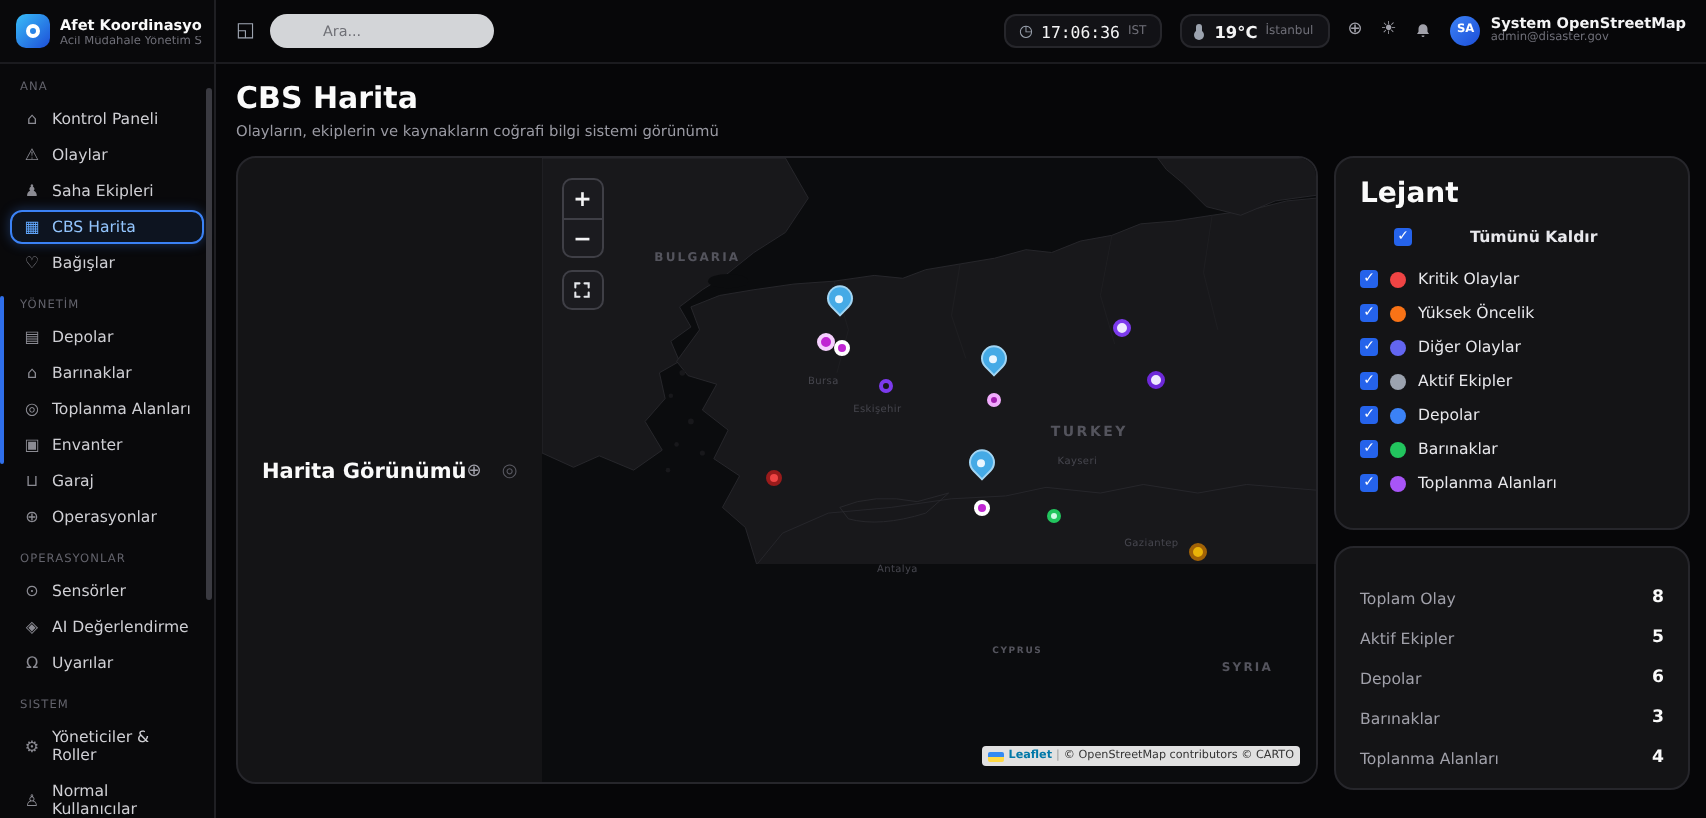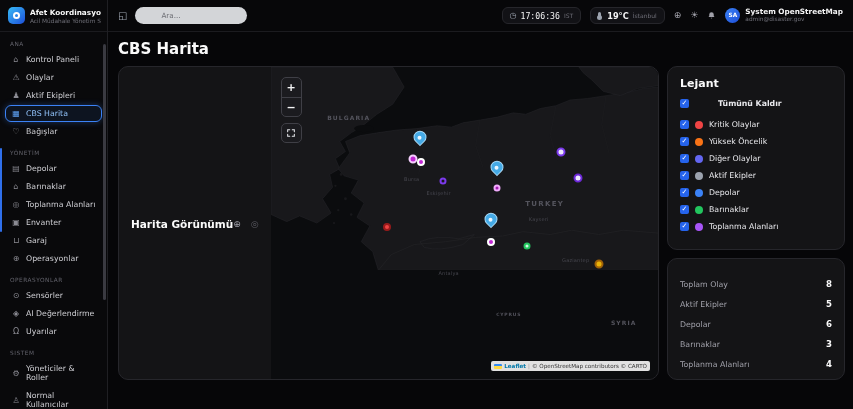--- a/index.html
+++ b/index.html
@@ -100,23 +100,23 @@
   .attribution { position:absolute; right:8px; bottom:8px; z-index:7; height:10px;
     background:rgba(255,255,255,.88); border-radius:2px; display:flex; align-items:center;
     gap:2px; padding:0 3px; font-size:5.6px; color:#333; white-space:nowrap; }
   .flag { width:8px; height:5px; background:linear-gradient(#338af3 50%,#ffda44 50%); border-radius:1px; }
   .leaflet-link { color:#0078a8; text-decoration:none; font-weight:bold; }
   .attr-sep { color:#999; }
 
   
   .right-col { width:178px; flex:none; display:flex; flex-direction:column; gap:8px; }
   .panel { background:#141416; border:1px solid #26262b; border-radius:10px; padding:10px 12px; }
-  .panel-title { font-size:11px; font-weight:bold; color:#fafafa; margin-bottom:9px; }
+  .panel-title { font-size:14px; font-weight:bold; color:#fafafa; margin-bottom:9px; }
   .legend-row { display:flex; align-items:center; gap:6px; margin:8px 0; cursor:pointer; }
-  .legend-row.toggle-all { margin:0 0 12px;gap:29px; }
+  .legend-row.toggle-all { margin:0 17px 12px;gap:29px; }
   .checkbox { width:9px; height:9px; flex:none; background:#2563eb; border-radius:2px;
     position:relative; cursor:pointer; }
   .checkbox::after { content:'✓'; position:absolute; inset:0; color:#fff; font-size:7px;
     line-height:9px; text-align:center; }
   .legend-dot { width:8px; height:8px; flex:none; border-radius:50%; }
   .legend-label { font-size:7.8px; color:#e8e8ec; }
   .legend-label.bold { font-weight:bold; }
   .stat-row { display:flex; align-items:center; justify-content:space-between; margin:10px 0 0; }
   .stat-label { font-size:7.8px; color:#a1a1aa;text-align:center; }
   .stat-value { font-size:8.6px; font-weight:bold; color:#fafafa; }
@@ -146,21 +146,21 @@
             <span class="nav-label">Kontrol Paneli</span>
           </div>
 
           <div class="nav-item">
             <span class="nav-icon">⚠</span>
             <span class="nav-label">Olaylar</span>
           </div>
 
           <div class="nav-item">
             <span class="nav-icon">♟</span>
-            <span class="nav-label">Aktif Ekipleri</span>
+            <span class="nav-label">Saha Ekipleri</span>
           </div>
 
           <div class="nav-item active">
             <span class="nav-icon">▦</span>
             <span class="nav-label">CBS Harita</span>
           </div>
 
           <div class="nav-item">
             <span class="nav-icon">♡</span>
             <span class="nav-label">Bağışlar</span>
@@ -273,20 +273,21 @@
           <div>
             <div class="user-name">System OpenStreetMap</div>
             <div class="user-email">admin@disaster.gov</div>
           </div>
         </div>
       </div>
     </header>
 
     <div class="content">
       <h1 class="page-title">CBS Harita</h1>
+      <div class="page-subtitle">Olayların, ekiplerin ve kaynakların coğrafi bilgi sistemi görünümü</div>
 
       <div class="columns">
 
         <section class="map-card">
           <div class="card-header">
             <div class="card-title">Harita Görünümü</div>
             <div class="map-header-icons">
               <span class="mh-icon">⊕</span>
               <span class="mh-icon dim">◎</span>
             </div>

